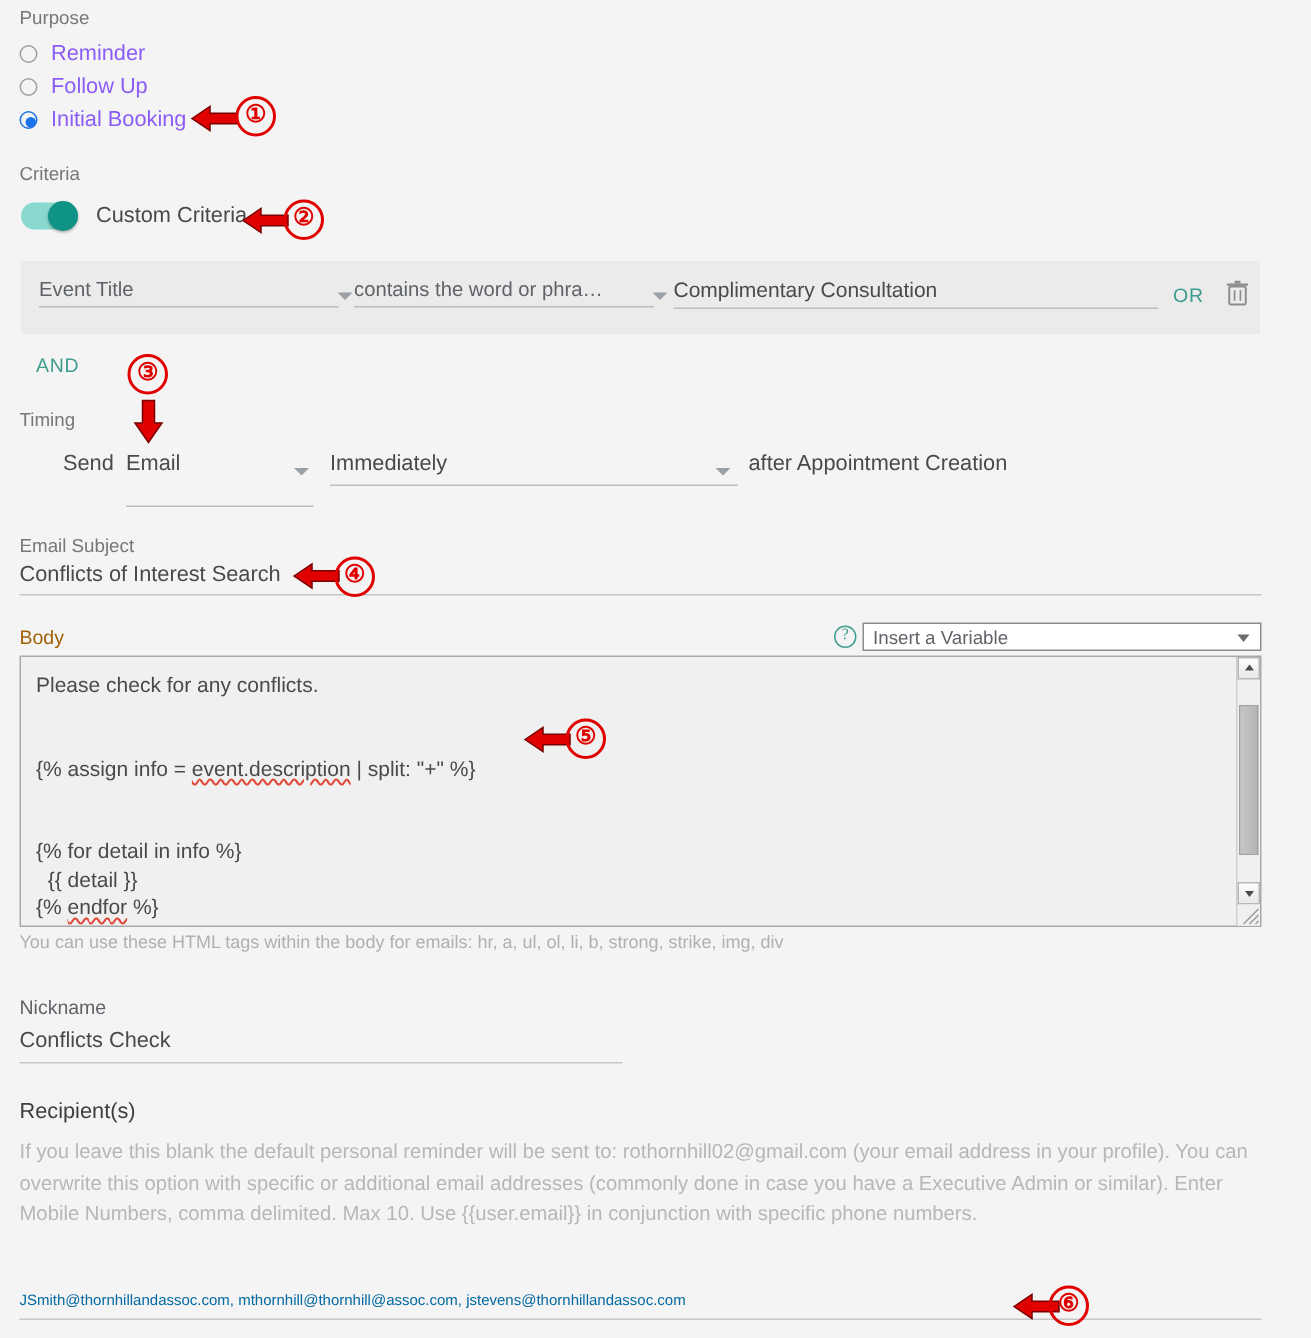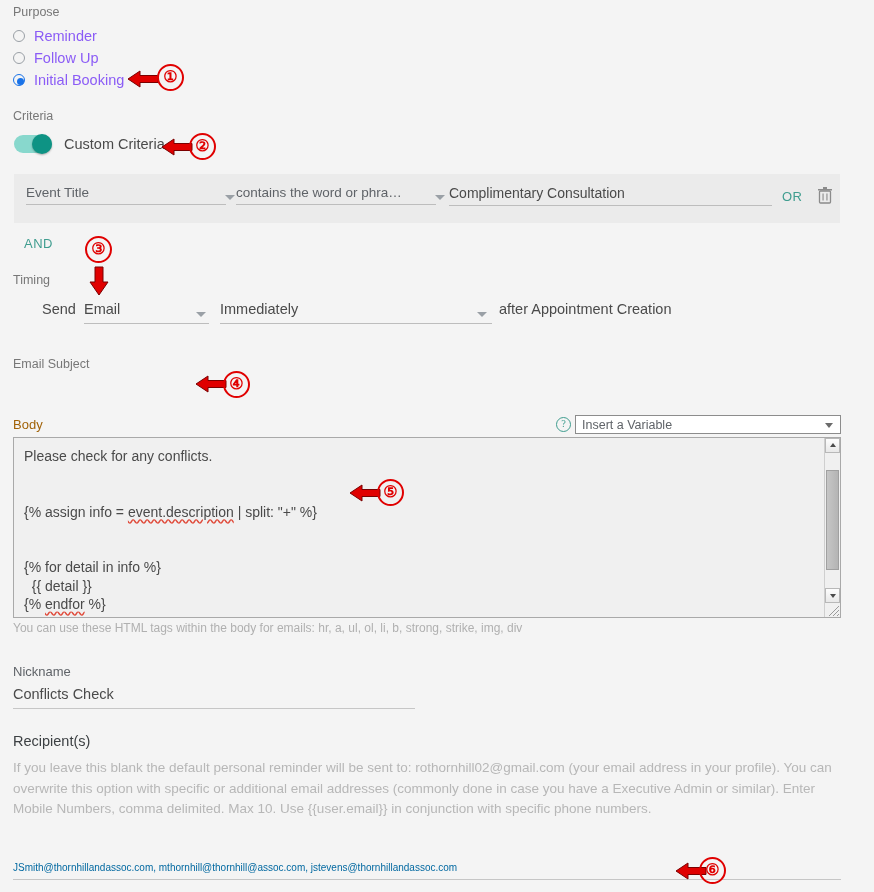--- a/index.html
+++ b/index.html
@@ -211,29 +211,30 @@
         <rect x="8.4" y="6.5" width="1.1" height="7" fill="#8b8b8b"></rect>
       </svg>
     </div>
   </div>
 
   <div class="and-text">AND</div>
 
   <div class="timing-hdr">Timing</div>
   <div class="send-label">Send</div>
 
-  <div class="field-underline" style="left:84px; top:301px; width:125px; font-size:14.5px; color:#4a4a4a; padding-bottom:6px;">Email</div>
+  <div class="field-underline" style="left:84px; top:301px; width:125px; font-size:14.5px; color:#4a4a4a; padding-bottom:20px;">Email</div>
   <div class="caret" style="left:196px; top:312px;"></div>
 
   <div class="field-underline" style="left:220px; top:301px; width:272px; font-size:14.5px; color:#4a4a4a; padding-bottom:6px;">Immediately</div>
   <div class="caret" style="left:477px; top:312px;"></div>
 
   <div style="position:absolute; left:499px; top:301px; font-size:14.5px; color:#4a4a4a;">after Appointment Creation</div>
 
   <div class="subj-hdr">Email Subject</div>
+  <div class="subj-input">Conflicts of Interest Search</div>
 
   <div class="body-hdr">Body</div>
   <div class="help-icon">?</div>
   <div class="var-select">
     <span>Insert a Variable</span>
     <span class="caret2"></span>
   </div>
 
   <div class="textarea-box">
     <div class="ta-text"><span>Please check for any conflicts.</span>

